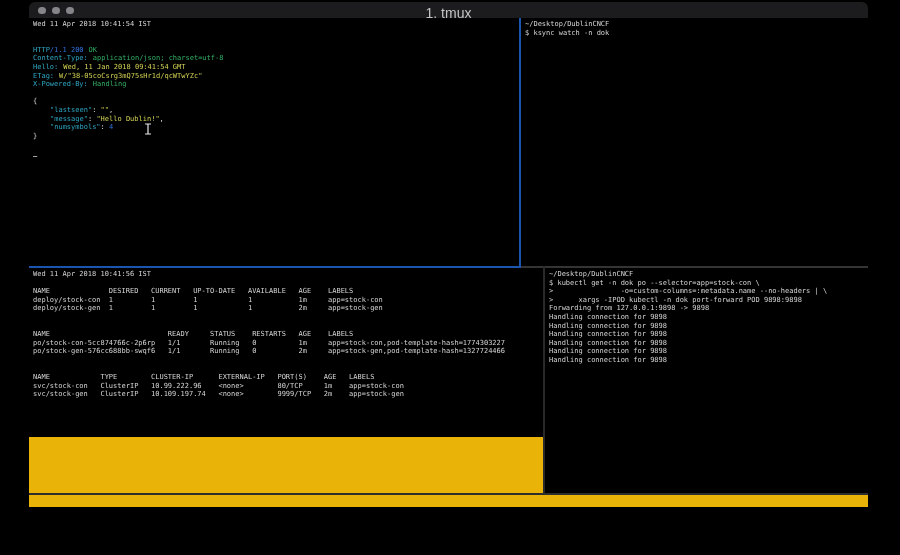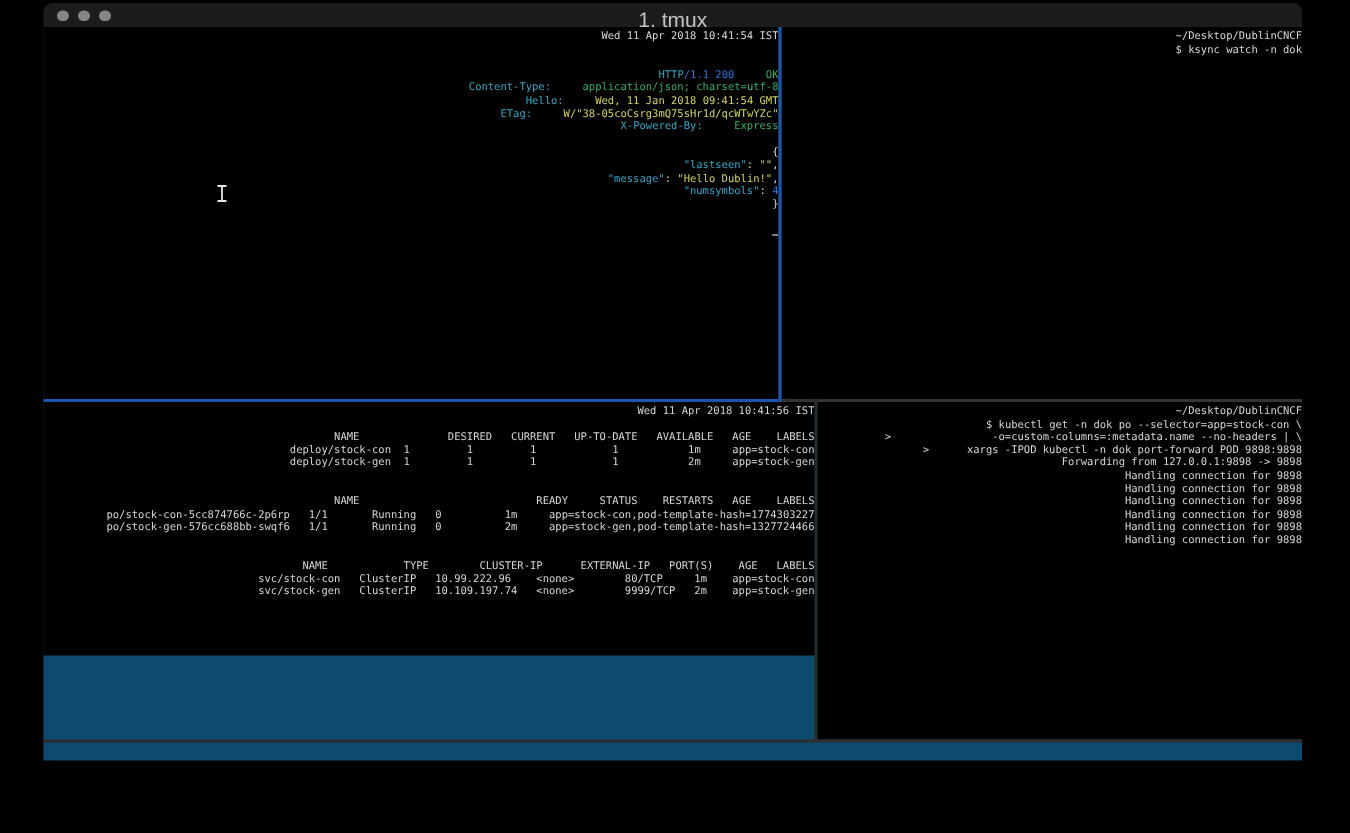--- a/index.html
+++ b/index.html
@@ -8,22 +8,22 @@
   .stage { position:relative; width:900px; height:555px; background:#000; overflow:hidden; }
 
   .window { position:absolute; left:29px; top:2px; width:839px; height:505px; }
   .titlebar { position:absolute; top:0; left:0; right:0; height:16px; background:#1c1c1e;
               border-radius:6px 6px 0 0; }
   .lights { position:absolute; left:9px; top:4.5px; display:flex; gap:6.5px; }
   .light { width:7.5px; height:7.5px; border-radius:50%; background:#85858a; }
   .wtitle { position:absolute; left:0; right:0; top:3px; text-align:center;
             font-family:"Liberation Sans", sans-serif; font-size:14px; color:#c3c3c7; }
 
-  .term { position:absolute; top:16px; left:0; width:839px; height:489px; background:#0c4a6e;
-          font-size:7px; line-height:8.6px; color:#d9d9d9;text-align:right; }
+  .term { position:absolute; top:16px; left:0; width:839px; height:489px; background:#eab308;
+          font-size:7px; line-height:8.6px; color:#d9d9d9; }
   .pane { position:absolute; overflow:hidden; padding:2px 0 0 4px; background:#000; }
   .pane-tl { left:0;   top:0;     width:490px; height:248px; }
   .pane-tr { left:492px; top:0;   width:347px; height:248px; }
   .pane-bl { left:0;   top:250px; width:514px; height:169px; }
   .pane-br { left:516px; top:250px; width:323px; height:225px; }
 
   .vdiv-top    { position:absolute; left:490px; top:0;     width:2px;  height:250px; background:#1b55ad; }
   .hdiv-blue   { position:absolute; left:0;     top:248px; width:490px; height:2px;  background:#1b55ad; }
   .hdiv-grey   { position:absolute; left:492px; top:248px; width:347px; height:2px;  background:#343434; }
   .vdiv-bottom { position:absolute; left:514px; top:248px; width:2px;  height:227px; background:#2a2a2a; }
@@ -34,21 +34,21 @@
                padding:0 4px; font-size:7px; line-height:12px; }
 
   .line { height:8.6px; white-space:pre; }
   pre.out { font:inherit; white-space:pre; color:#d6d6d6; }
 
   .c-cyan   { color:#2fa8c4; }
   .c-yellow { color:#d3d356; }
   .c-green  { color:#33b065; }
   .c-blue   { color:#3372e0; }
   .c-white  { color:#d9d9d9; }
-  .sp { margin-left:21px; }
+  .sp { margin-left:5px; }
   .indent { padding-left:17px; }
   .bold { font-weight:bold; }
   .cursor-block { color:#e8e8e8; font-weight:bold; }
 
   .ibeam { position:absolute; left:144px; top:120px; }
 </style>
 </head>
 <body>
 
 <div class="stage">
@@ -66,21 +66,21 @@
     <div class="term">
 
       <div class="pane pane-tl">
         <div class="line">Wed 11 Apr 2018 10:41:54 IST</div>
         <div class="line"></div>
         <div class="line"></div>
         <div class="line"><span class="c-cyan">HTTP</span><span class="c-blue">/1.1 200</span><span class="c-green sp">OK</span></div>
         <div class="line"><span class="c-cyan">Content-Type:</span><span class="c-green sp">application/json; charset=utf-8</span></div>
         <div class="line"><span class="c-cyan">Hello:</span><span class="c-yellow sp">Wed, 11 Jan 2018 09:41:54 GMT</span></div>
         <div class="line"><span class="c-cyan">ETag:</span><span class="c-yellow sp">W/"38-05coCsrg3mQ75sHr1d/qcWTwYZc"</span></div>
-        <div class="line"><span class="c-cyan">X-Powered-By:</span><span class="c-green sp">Express</span></div>
+        <div class="line"><span class="c-cyan">X-Powered-By:</span><span class="c-green sp">Handling</span></div>
         <div class="line"></div>
         <div class="line"><span class="c-white">{</span></div>
         <div class="line indent"><span class="c-cyan">"lastseen"</span><span class="c-white">: </span><span class="c-yellow">""</span><span class="c-white">,</span></div>
         <div class="line indent"><span class="c-cyan">"message"</span><span class="c-white">: </span><span class="c-yellow">"Hello Dublin!"</span><span class="c-white">,</span></div>
         <div class="line indent"><span class="c-cyan">"numsymbols"</span><span class="c-white">: </span><span class="c-blue">4</span></div>
         <div class="line"><span class="c-white">}</span></div>
         <div class="line"></div>
         <div class="line"><span class="cursor-block">_</span></div>
       </div>
 

